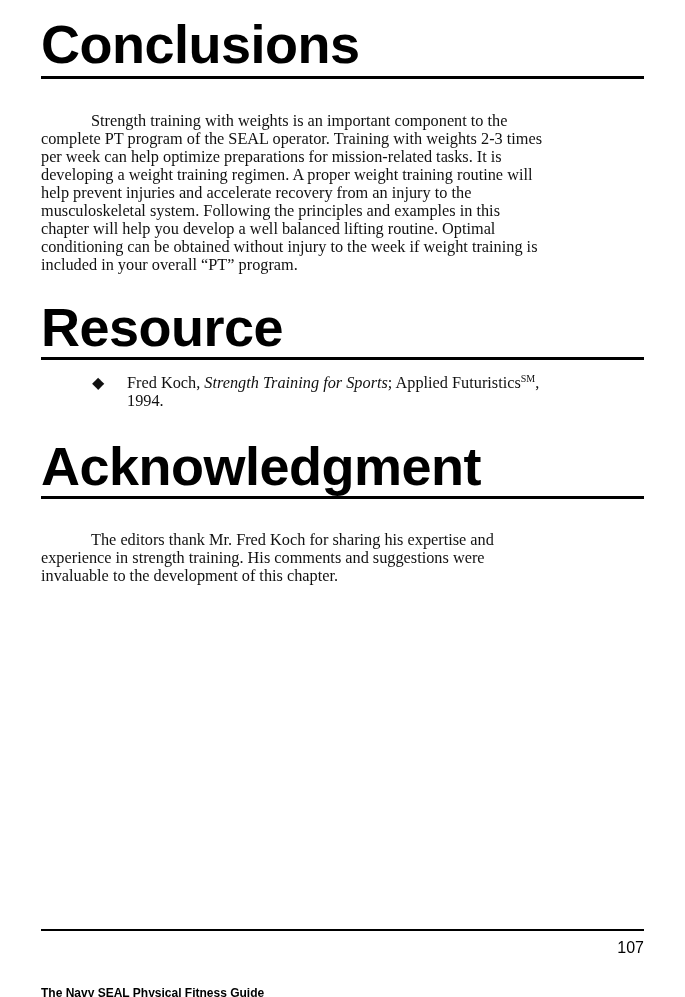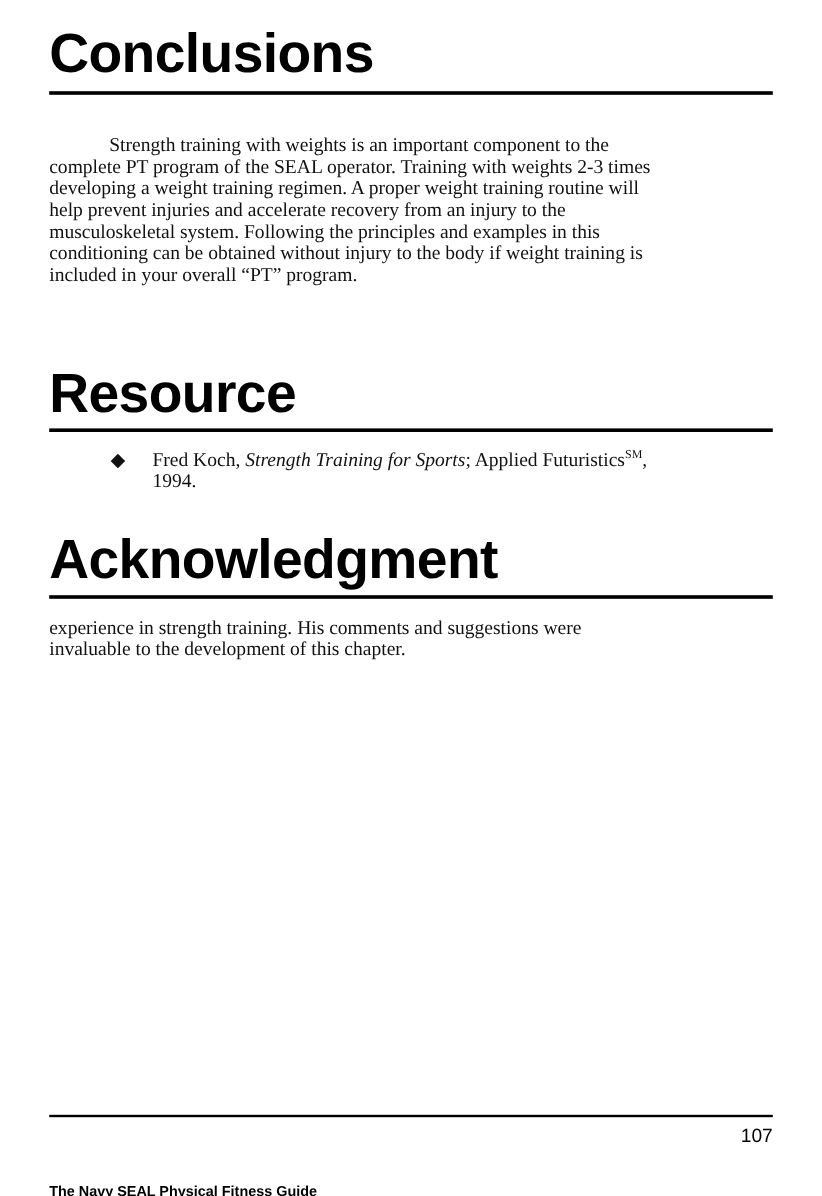--- a/index.html
+++ b/index.html
@@ -19,21 +19,21 @@
       left: 0; top: 0;
       width: 685px;
       height: 997px;
     }
     .section-heading {
       position: absolute;
       left: 41px;
       margin: 0;
       font-family: "Liberation Sans", sans-serif;
       font-weight: bold;
-      font-size: 46px;
+      font-size: 54px;
       line-height: 46px;
       letter-spacing: -0.5px;
       color: #000;
     }
     .rule {
       position: absolute;
       left: 41px;
       width: 603px;
       height: 3px;
       background: #000;
@@ -125,40 +125,43 @@
 </head>
 <body>
 
 <div class="page">
 
   <h1 class="section-heading" style="top:21px;">Conclusions</h1>
   <div class="rule" style="top:76px;"></div>
   <div class="body-text" style="top:95px;">
     <span class="line indent">Strength training with weights is an important component to the</span>
     <span class="line">complete PT program of the SEAL operator. Training with weights 2-3 times</span>
+    <span class="line">per week can help optimize preparations for mission-related tasks. It is</span>
     <span class="line">developing a weight training regimen. A proper weight training routine will</span>
     <span class="line">help prevent injuries and accelerate recovery from an injury to the</span>
     <span class="line">musculoskeletal system. Following the principles and examples in this</span>
-    <span class="line">conditioning can be obtained without injury to the body if weight training is</span>
+    <span class="line">chapter will help you develop a well balanced lifting routine. Optimal</span>
+    <span class="line">conditioning can be obtained without injury to the week if weight training is</span>
     <span class="line">included in your overall “PT” program.</span>
   </div>
 
   <h1 class="section-heading" style="top:304px;">Resource</h1>
   <div class="rule" style="top:357px;"></div>
   <div class="bullet-item">
     <span class="bullet-icon">◆</span>
     <div class="bullet-text">
       <span class="line"><span>Fred Koch, </span><em>Strength Training for Sports</em><span>; Applied Futuristics</span><sup>SM</sup><span>,</span></span>
       <span class="line">1994.</span>
     </div>
   </div>
 
   <h1 class="section-heading" style="top:443px;">Acknowledgment</h1>
   <div class="rule" style="top:496px;"></div>
   <div class="body-text" style="top:514px;">
+    <span class="line indent">The editors thank Mr. Fred Koch for sharing his expertise and</span>
     <span class="line">experience in strength training. His comments and suggestions were</span>
     <span class="line">invaluable to the development of this chapter.</span>
   </div>
 
   <div class="footer-rule"></div>
   <div class="footer-title">The Navy SEAL Physical Fitness Guide</div>
   <div class="footer-page">107</div>
 
 </div>
 

